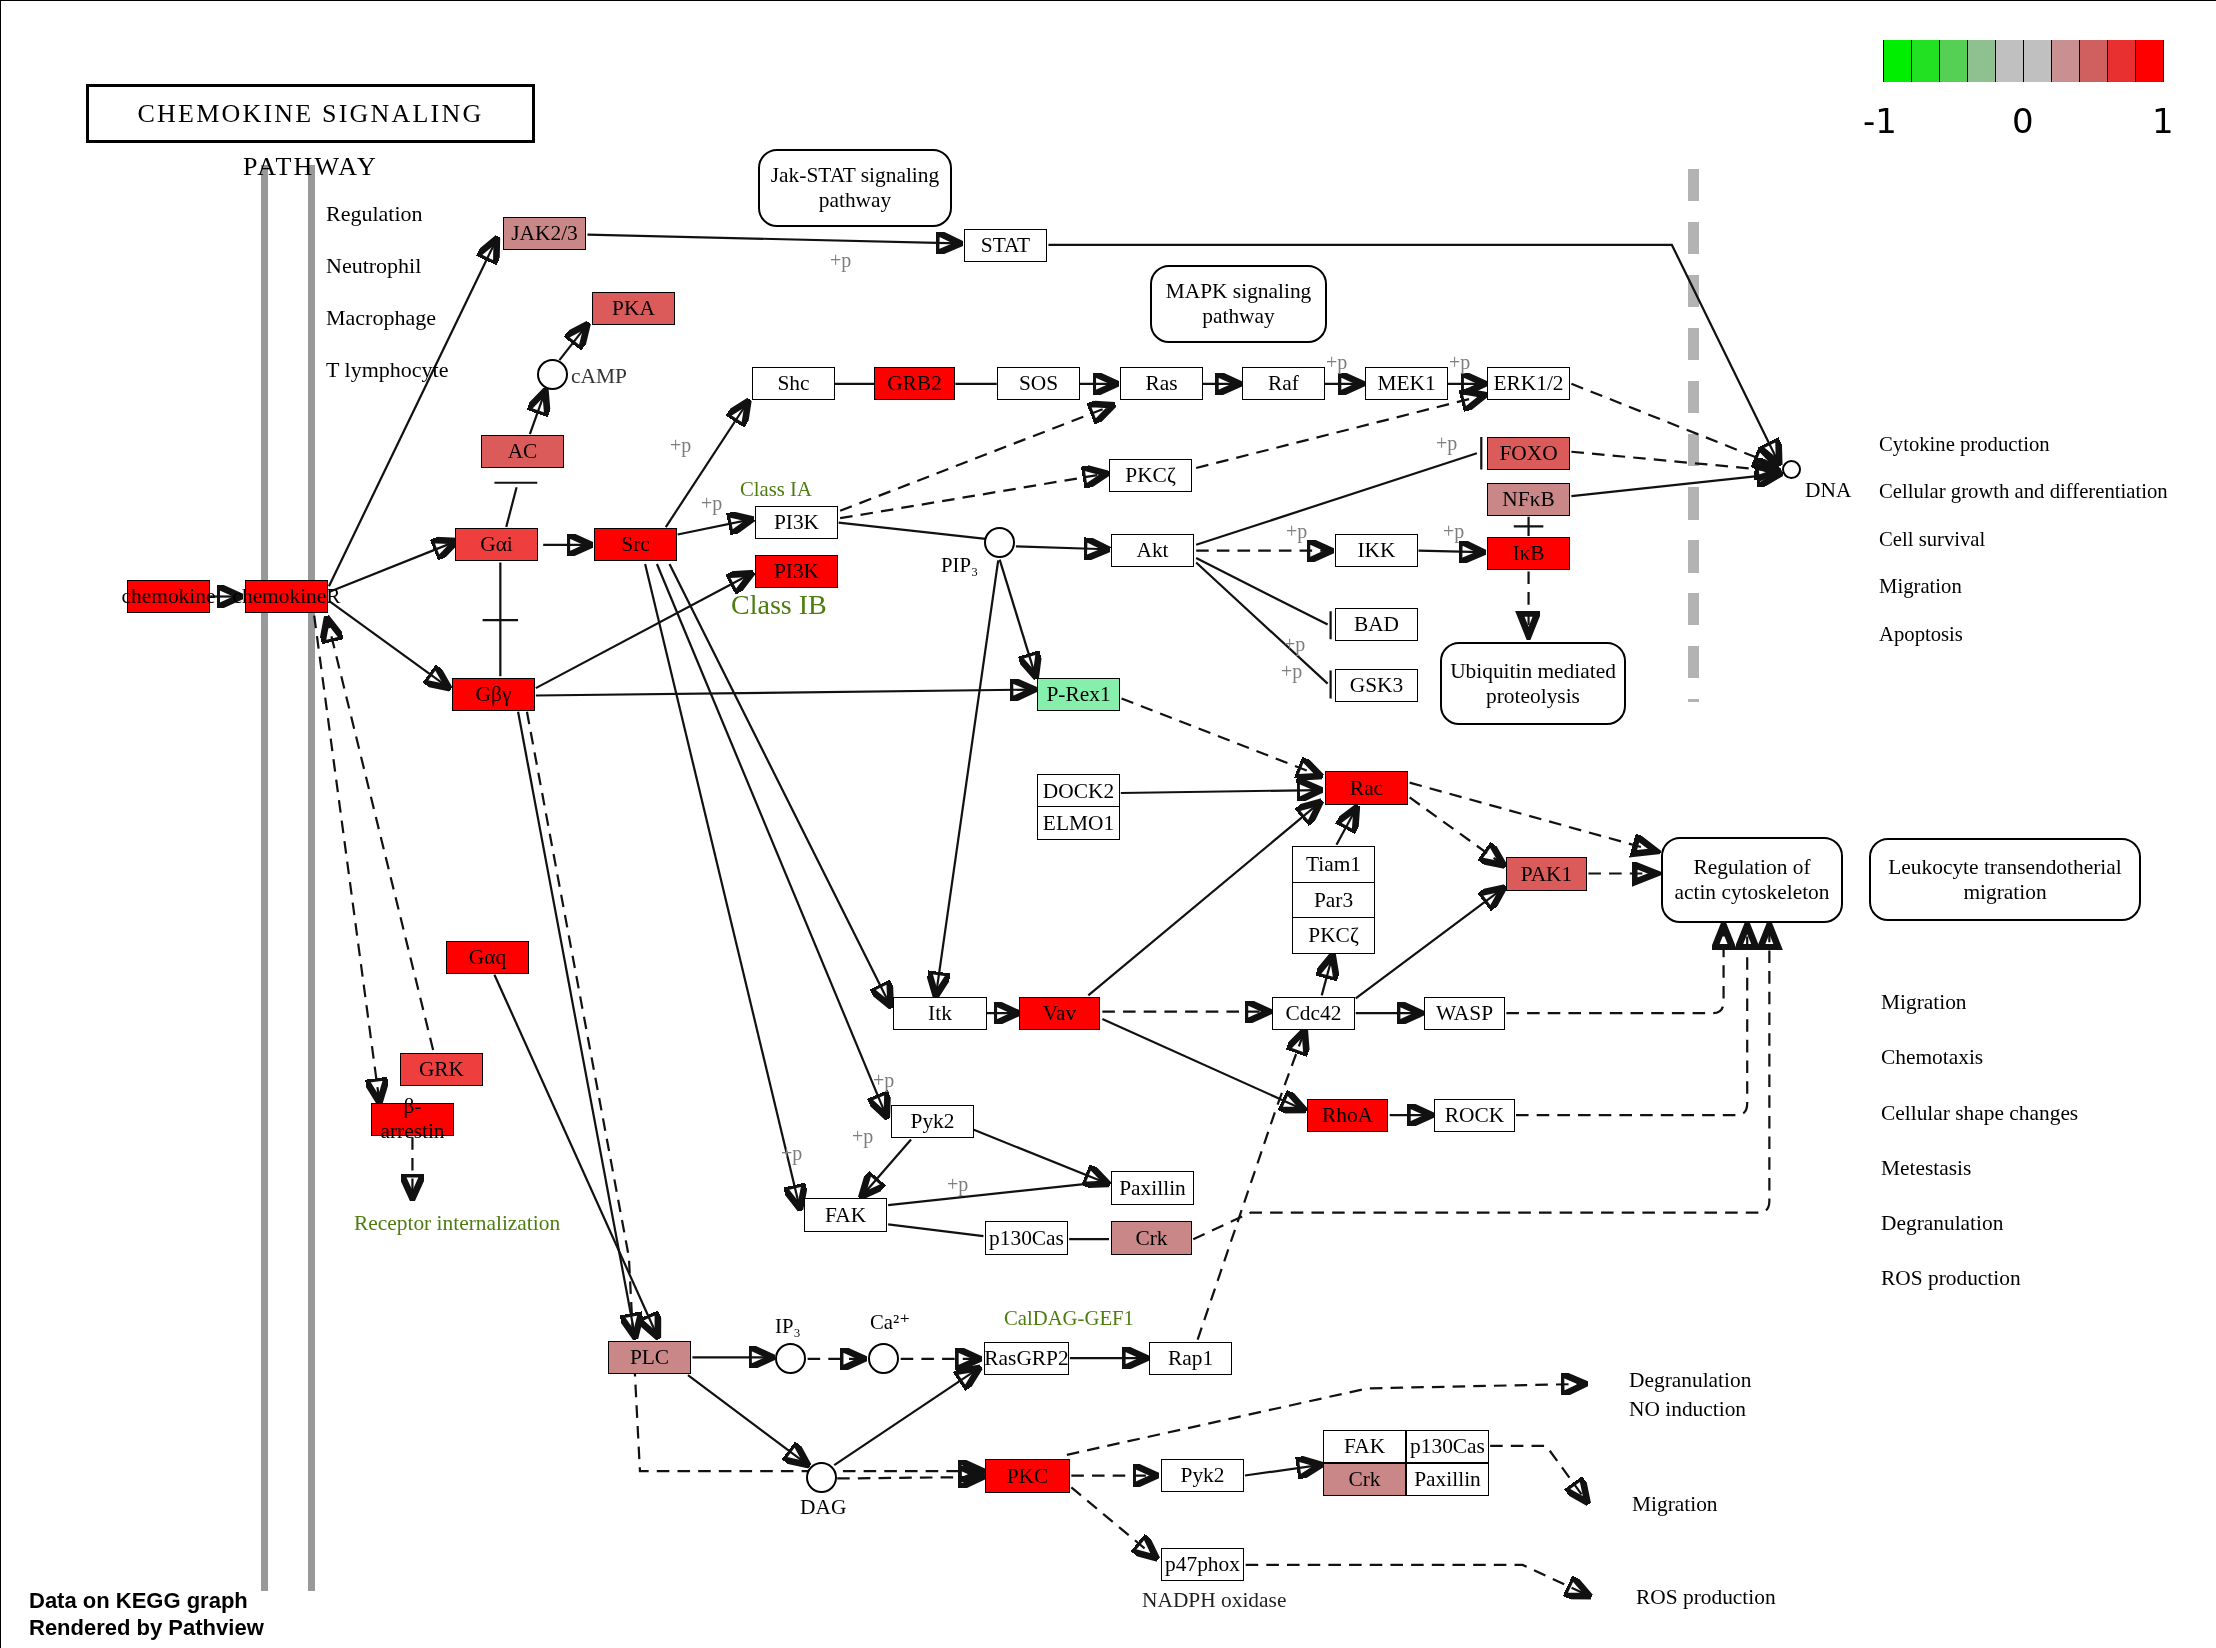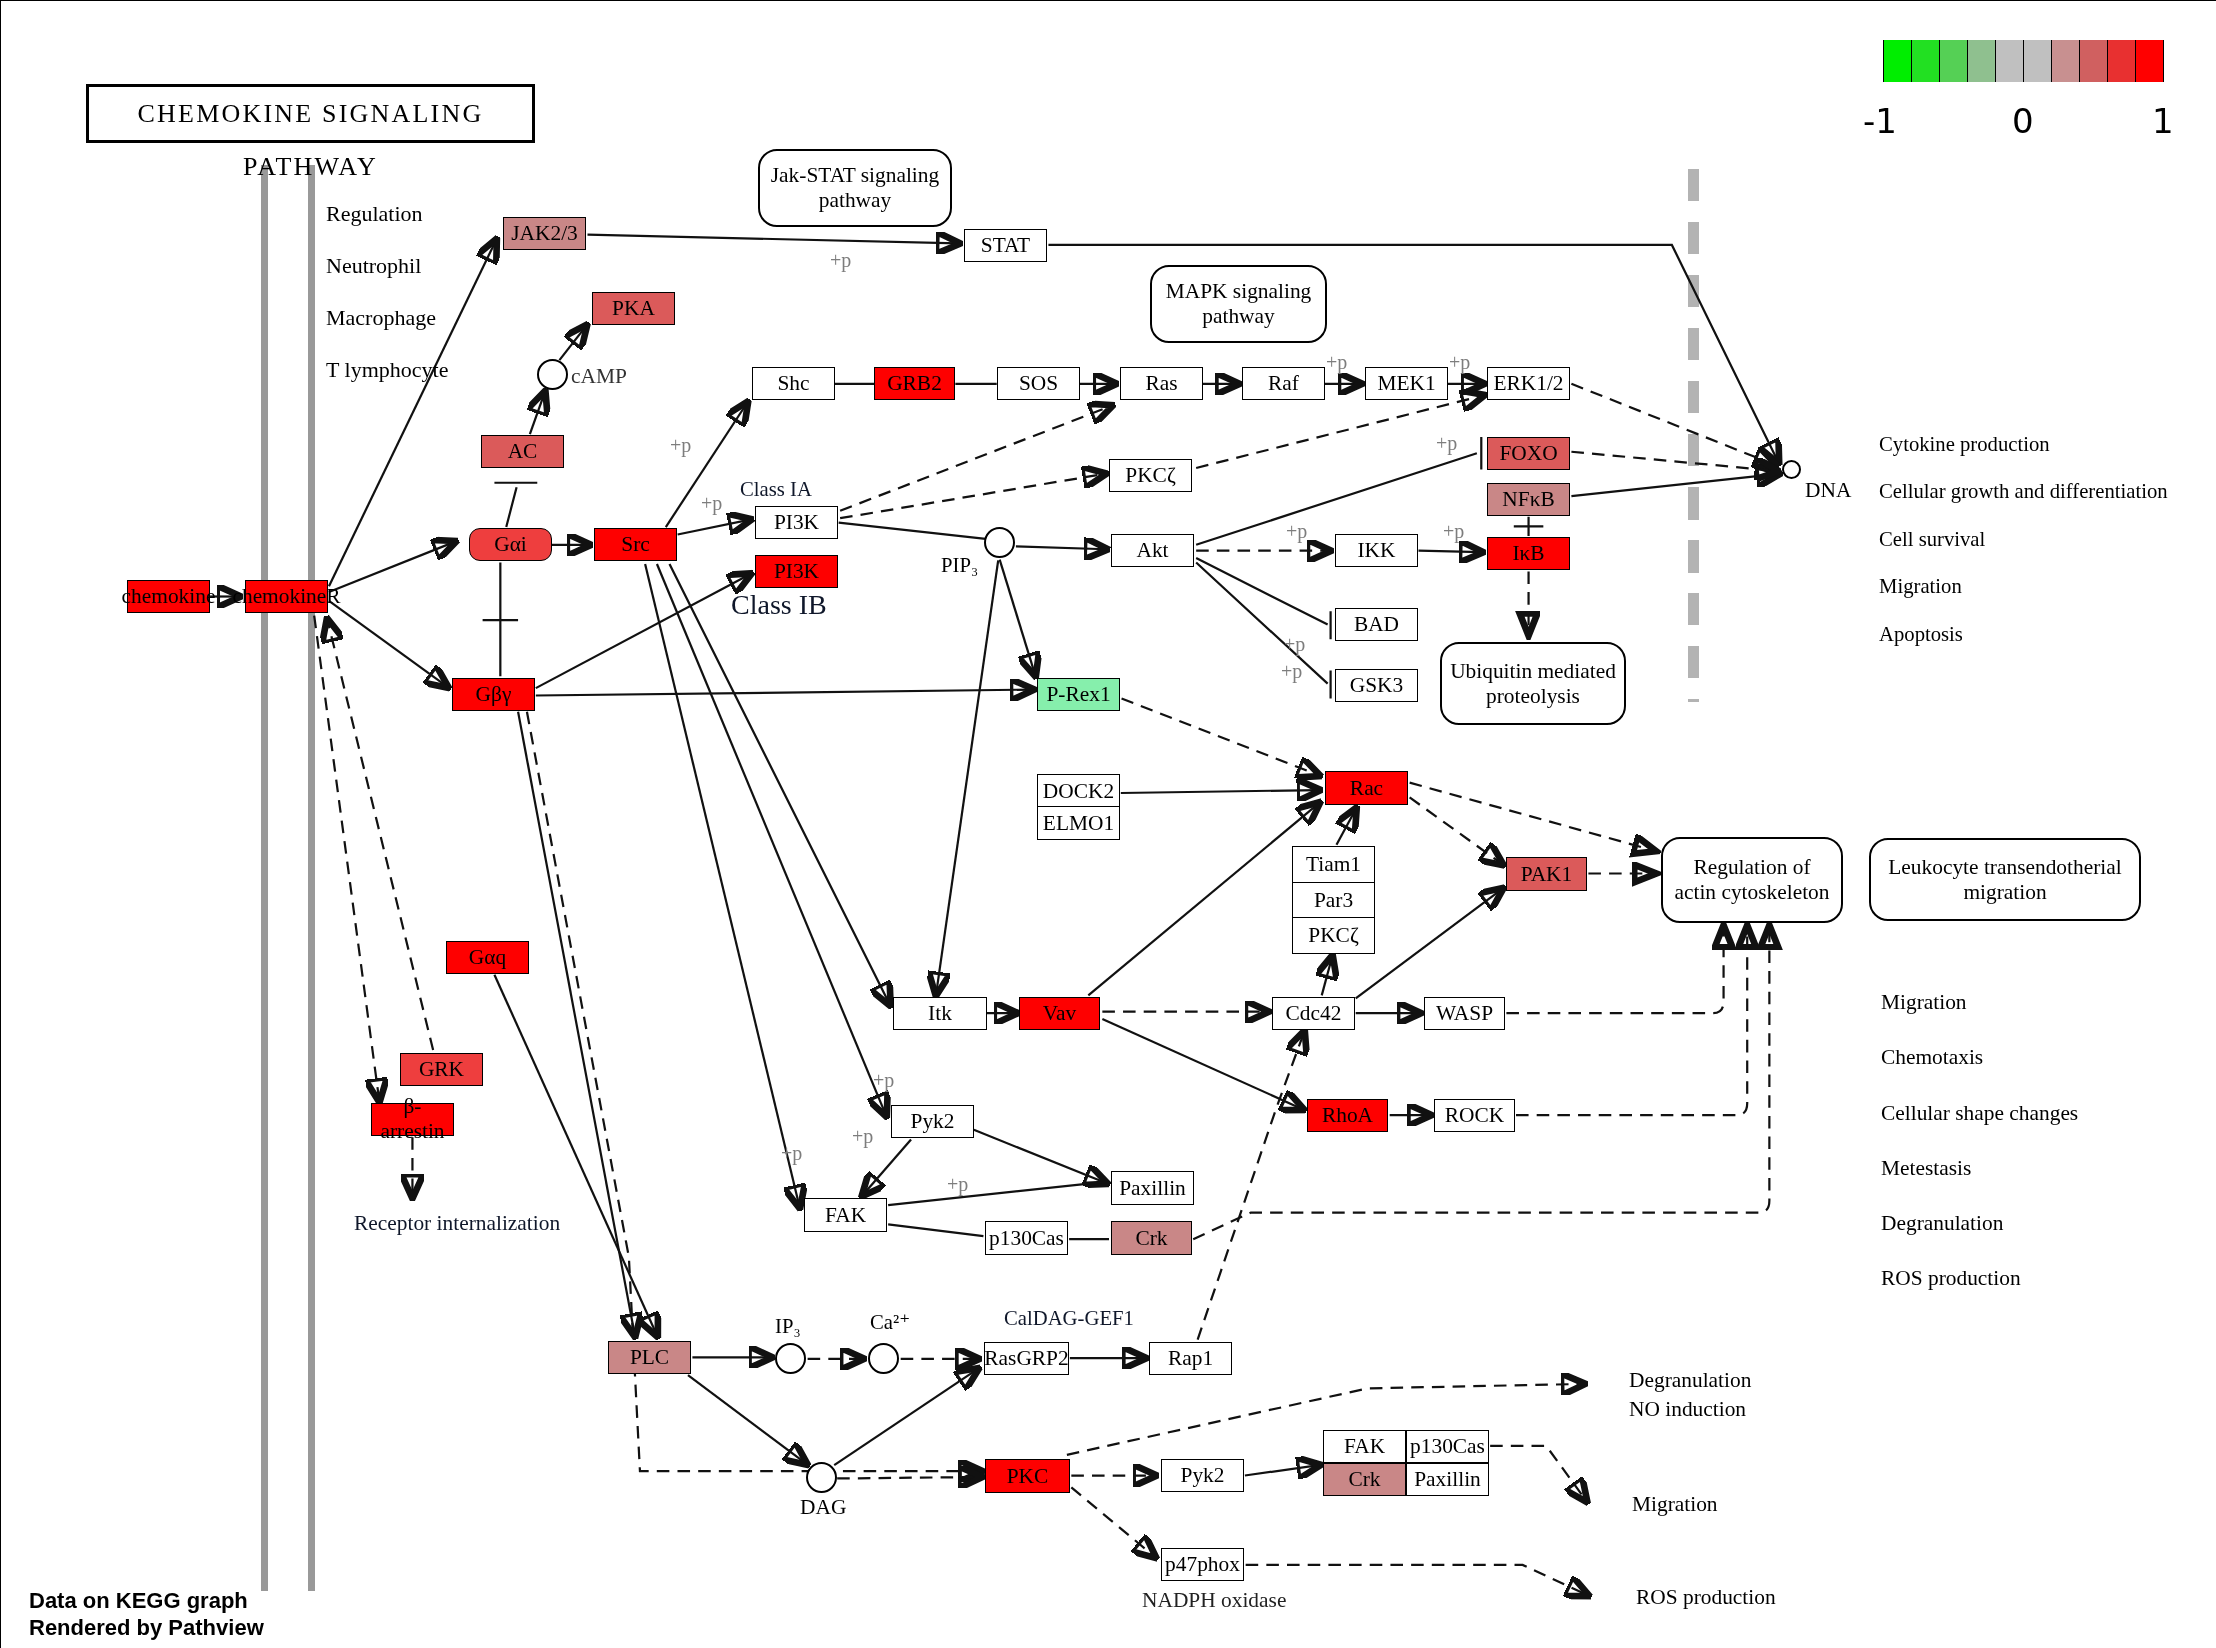--- a/index.html
+++ b/index.html
@@ -8,21 +8,21 @@
   .abs{position:absolute}
   #titlebox{border:3px solid #000;text-align:center;font-size:26px;letter-spacing:2.2px;background:#fff}
   .n{position:absolute;border:1.5px solid #000;text-align:center;font-size:21.4px;
      display:flex;align-items:center;justify-content:center;background:#fff;box-sizing:border-box}
   .pb{position:absolute;border:2.2px solid #000;border-radius:19px;background:#fff;text-align:center;
       font-size:21.4px;display:flex;align-items:center;justify-content:center;white-space:pre-line;box-sizing:border-box}
   .mem{position:absolute;width:7.4px;background:#999}
   .nmem{position:absolute;width:11px;background:repeating-linear-gradient(to bottom,#b3b3b3 0 32.5px,transparent 32.5px 53px)}
   .circ{position:absolute;border:2.2px solid #000;border-radius:50%;background:#fff;box-sizing:border-box}
   .txt{position:absolute;font-size:21.4px;white-space:pre-line}
-  .gray{color:#0f172a}
+  .gray{color:#4d7c0f}
   .pp{position:absolute;font-size:20px;color:#7d7d7d}
   .list div{line-height:1.18}
   #credit{font-family:"Liberation Sans","DejaVu Sans",sans-serif;font-weight:bold;font-size:22px;line-height:26.6px}
   #legend{position:absolute}
   #legbar{display:flex;height:42px;width:281px}
   #legbar span{flex:1;border-right:1.5px solid #000}
   #legbar span:first-child{border-left:1.5px solid #000}
   .ltick{position:absolute;font-size:34px;font-family:"DejaVu Sans",sans-serif}
   svg{position:absolute;left:0;top:0}
   path{fill:none;stroke:#111;stroke-width:3}
@@ -168,21 +168,21 @@
 actin cytoskeleton</div>
   <div class="pb" style="left:1868px;top:837px;width:272px;height:83px">Leukocyte transendotherial
 migration</div>
 
   <div class="n" style="left: 126px; top: 579px; width: 83px; height: 32.5px; background-color: rgb(254, 0, 0);">chemokine</div>
   <div class="n" style="left: 244px; top: 579px; width: 83px; height: 32.5px; background-color: rgb(254, 0, 0);">chemokineR</div>
   <div class="n" style="left: 502px; top: 216px; width: 83px; height: 32.5px; background-color: rgb(201, 135, 135);">JAK2/3</div>
   <div class="n" style="left: 963px; top: 228px; width: 83px; height: 32.5px; background-color: rgb(255, 255, 255);">STAT</div>
   <div class="n" style="left: 591px; top: 291px; width: 83px; height: 32.5px; background-color: rgb(219, 90, 90);">PKA</div>
   <div class="n" style="left: 480px; top: 434px; width: 83px; height: 32.5px; background-color: rgb(219, 90, 90);">AC</div>
-  <div class="n" style="left: 468px; top: 527px; width: 83px; height: 32.5px; background-color: rgb(238, 62, 62); border-radius: 11px;">Gαi</div>
+  <div class="n" style="left: 454px; top: 527px; width: 83px; height: 32.5px; background-color: rgb(238, 62, 62);">Gαi</div>
   <div class="n" style="left: 593px; top: 527px; width: 83px; height: 32.5px; background-color: rgb(254, 0, 0);">Src</div>
   <div class="n" style="left: 451px; top: 677px; width: 83px; height: 32.5px; background-color: rgb(254, 0, 0);">Gβγ</div>
   <div class="n" style="left: 751px; top: 366px; width: 83px; height: 32.5px; background-color: rgb(255, 255, 255);">Shc</div>
   <div class="n" style="left: 873px; top: 366px; width: 81px; height: 32.5px; background-color: rgb(254, 0, 0);">GRB2</div>
   <div class="n" style="left: 996px; top: 366px; width: 83px; height: 32.5px; background-color: rgb(255, 255, 255);">SOS</div>
   <div class="n" style="left: 1119px; top: 366px; width: 83px; height: 32.5px; background-color: rgb(255, 255, 255);">Ras</div>
   <div class="n" style="left: 1241px; top: 366px; width: 83px; height: 32.5px; background-color: rgb(255, 255, 255);">Raf</div>
   <div class="n" style="left: 1364px; top: 366px; width: 83px; height: 32.5px; background-color: rgb(255, 255, 255);">MEK1</div>
   <div class="n" style="left: 1486px; top: 366px; width: 83px; height: 32.5px; background-color: rgb(255, 255, 255);">ERK1/2</div>
   <div class="n" style="left: 754px; top: 505px; width: 83px; height: 32.5px; background-color: rgb(255, 255, 255);">PI3K</div>

